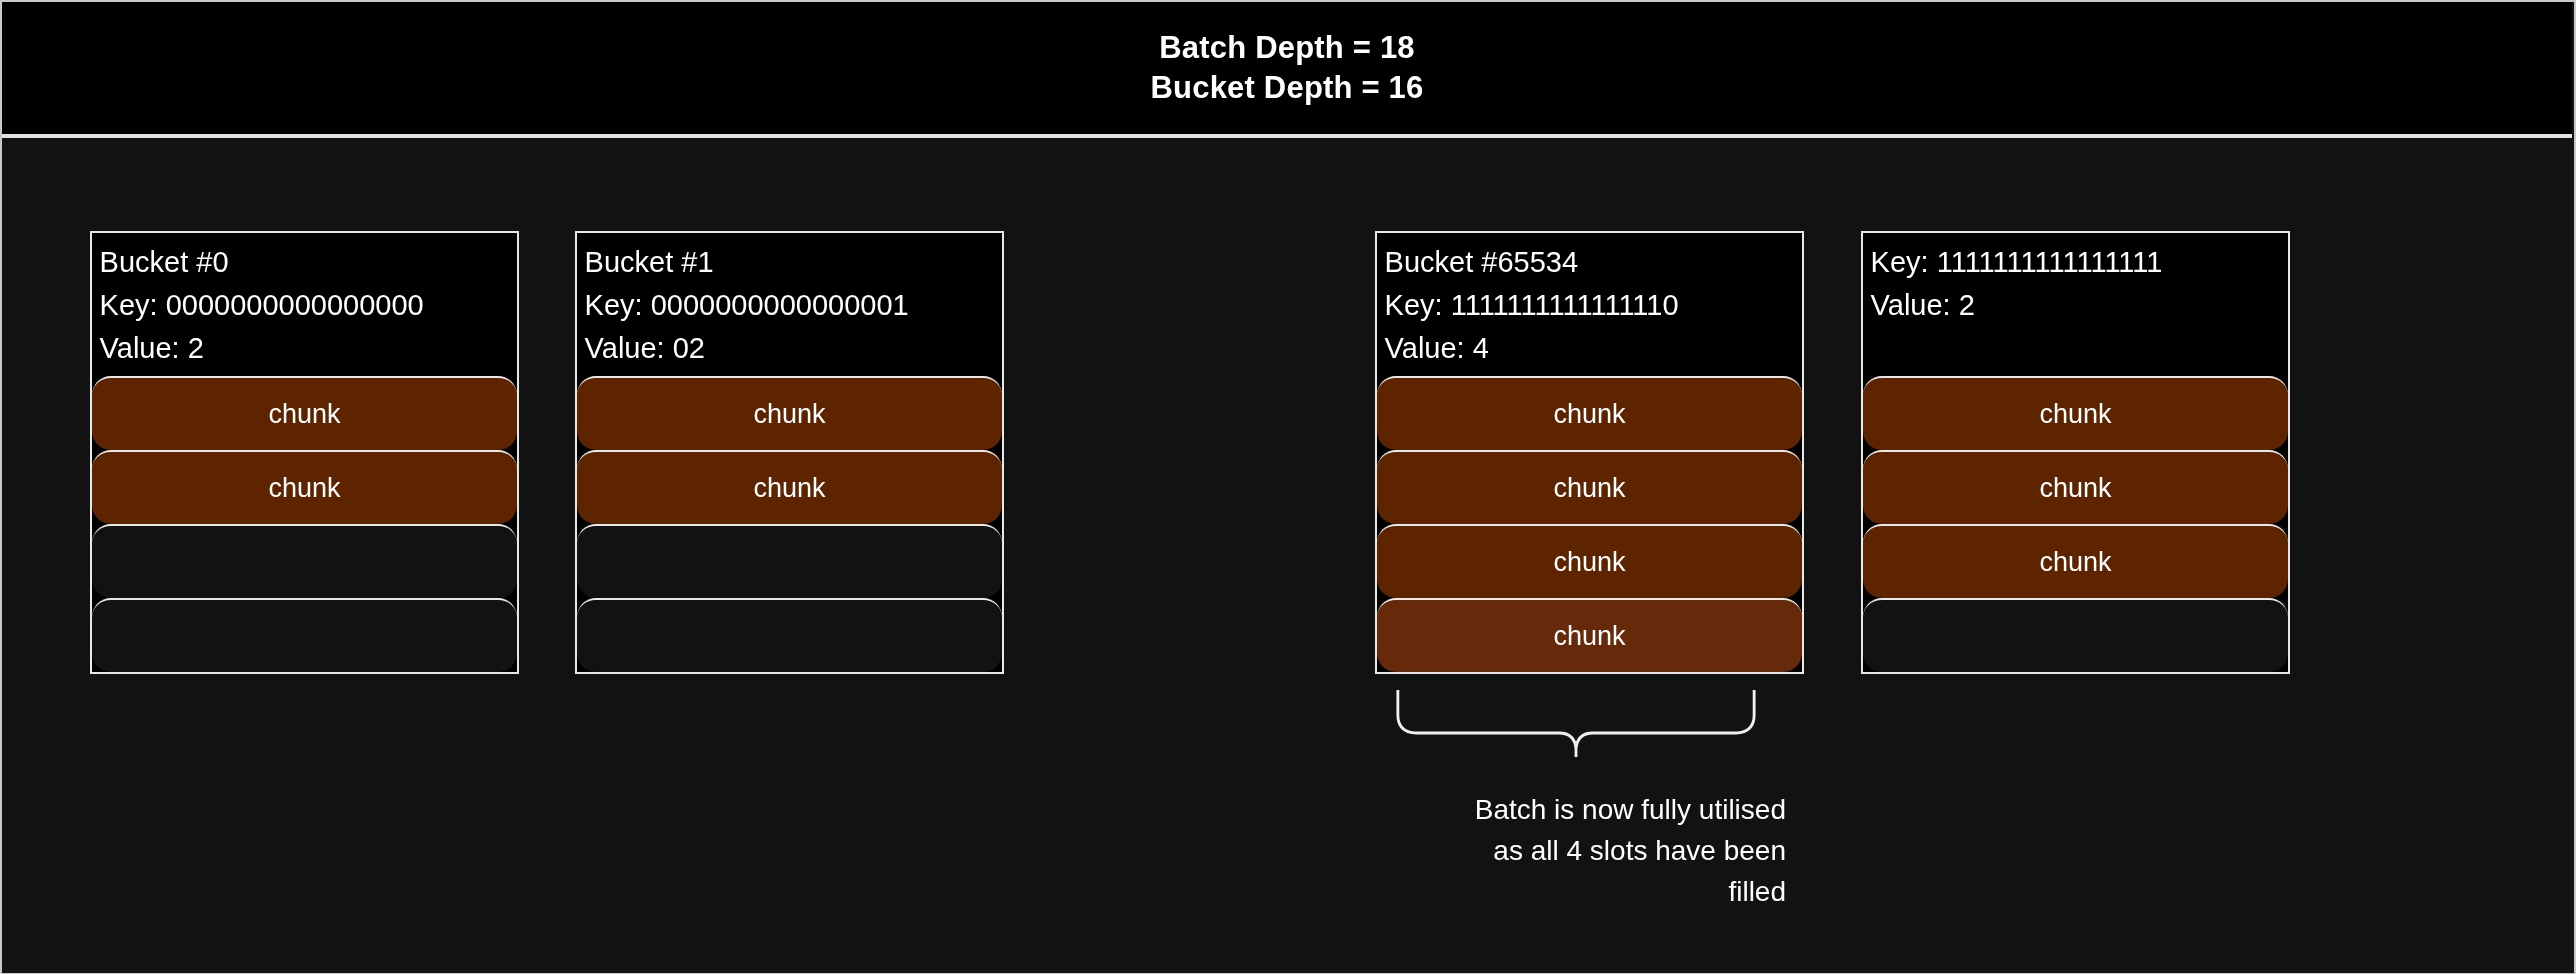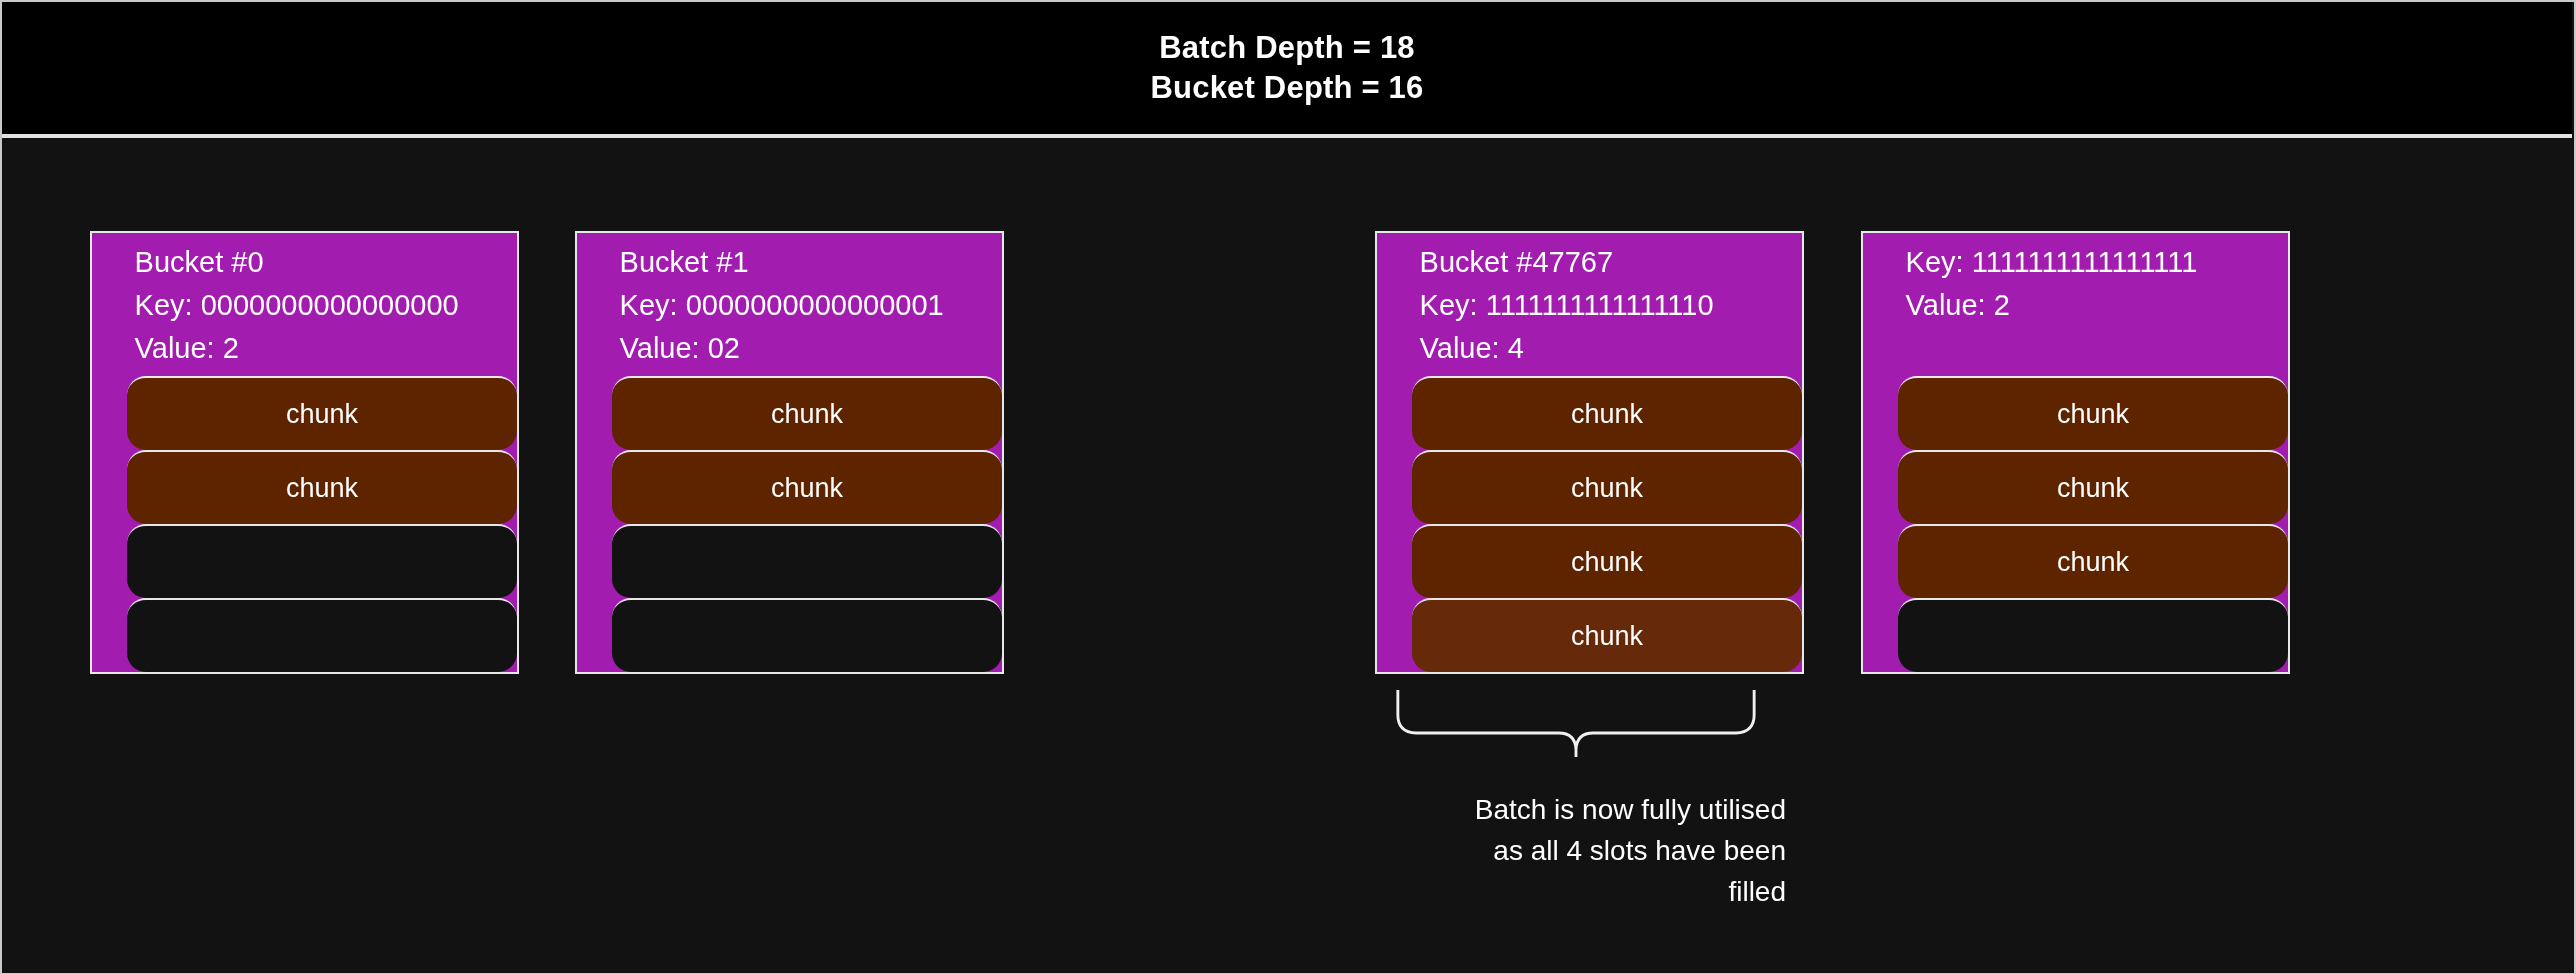--- a/index.html
+++ b/index.html
@@ -47,22 +47,21 @@
     letter-spacing: 0.2px;
     white-space: pre;
   }
 
   
   .bucket {
     position: absolute;
     width: 429px;
     box-sizing: border-box;
     border: 2.9px solid #e8e8e8;
-    background: #a21caf;
-    padding-left: 35px;
+    background: #000000;
   }
   .bucket-header {
     padding: 7.6px 7.6px 11.4px 7.6px;
     box-sizing: border-box;
     height: 143px;
   }
   .bucket-header div {
     color: #ffffff;
     font-size: 29px;
     line-height: 43px;
@@ -191,21 +190,21 @@
           </div>
           <div class="slot filled">
             <span class="slot-label">chunk</span>
           </div>
           <div class="slot"></div>
           <div class="slot"></div>
         </div>
       </div>
       <div class="bucket" style="left: 1373px; top: 229px;">
         <div class="bucket-header">
-          <div>Bucket #47767</div>
+          <div>Bucket #65534</div>
           <div>Key: 1111111111111110</div>
           <div>Value: 4</div>
         </div>
         <div class="slots">
           <div class="slot filled">
             <span class="slot-label">chunk</span>
           </div>
           <div class="slot filled">
             <span class="slot-label">chunk</span>
           </div>

